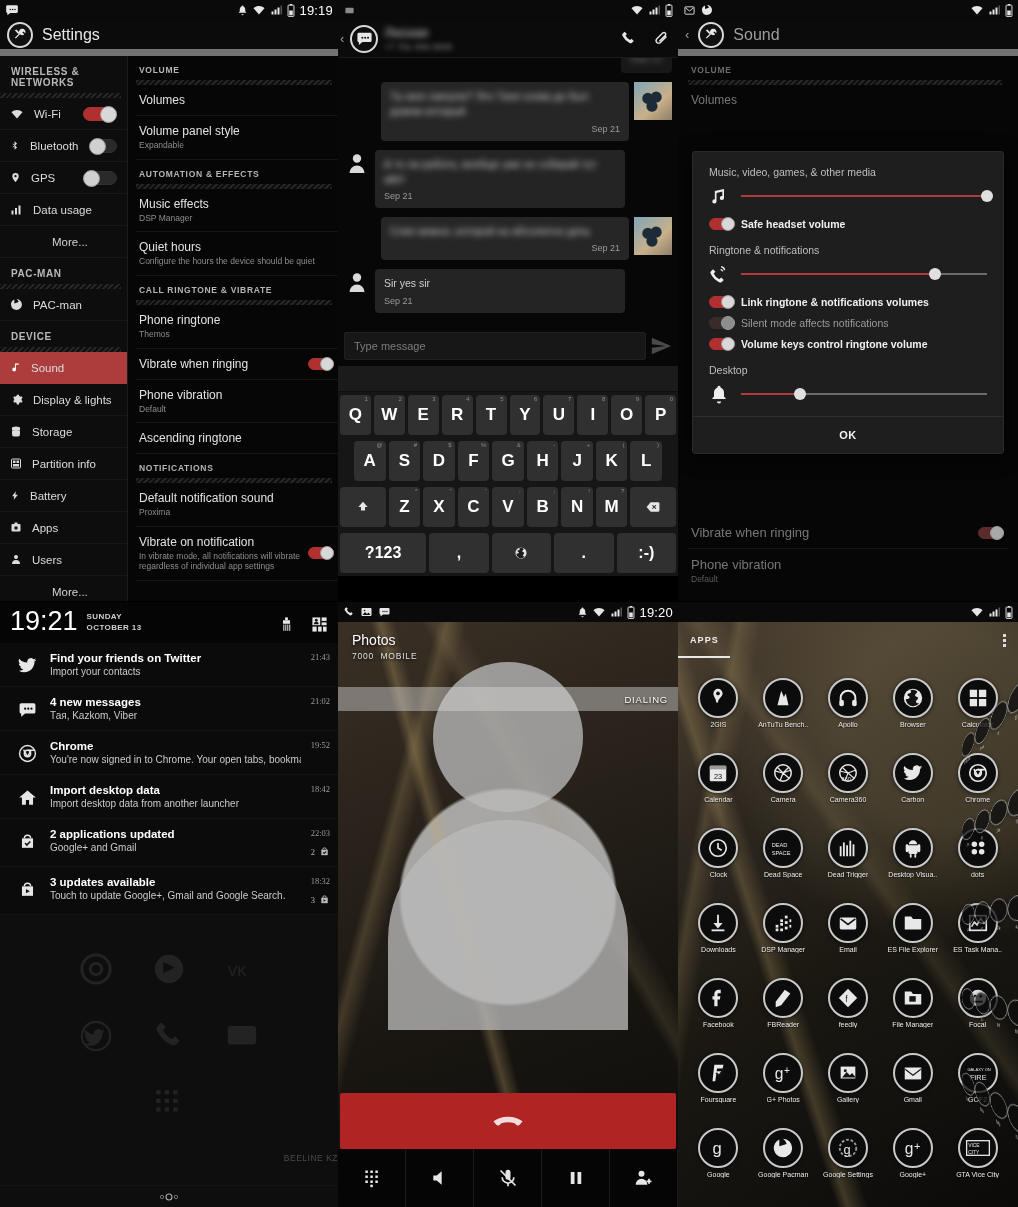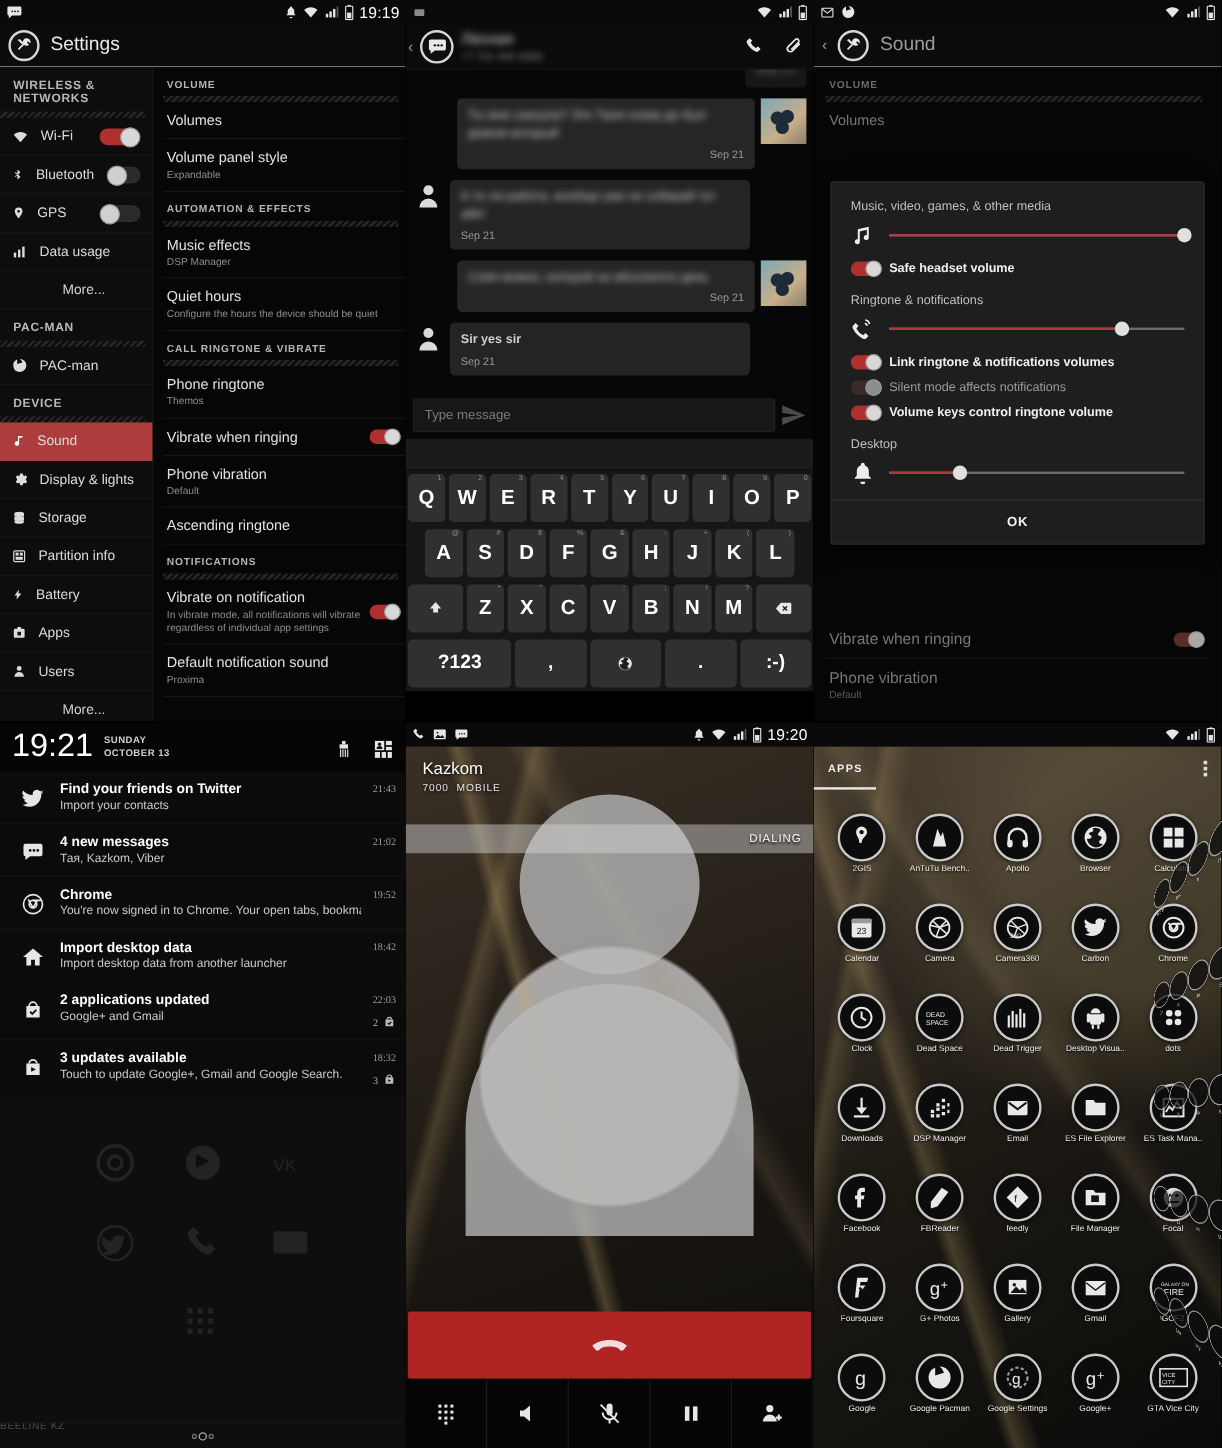--- a/index.html
+++ b/index.html
@@ -28,21 +28,21 @@
   }
   .sb-left { display: flex; align-items: center; gap: 5px; }
   .sb-right { margin-left: auto; display: flex; align-items: center; gap: 4px; }
   .sb-time { color: #fff; font-size: 13px; letter-spacing: .2px; }
   .ico { display: inline-block; fill: #e6e6e6; }
 
   
   .set-header {
     height: 36px; display: flex; align-items: center;
     padding-left: 7px; gap: 9px; background: #0b0b0b;
-    border-bottom: 1px solid #737373;
+    border-bottom: 7px solid #737373;
   }
   .set-header .title { color: #e8e8e8; font-size: 16px; }
   .logo-circle {
     width: 26px; height: 26px; border-radius: 50%;
     border: 2px solid #d8d8d8; display: flex;
     align-items: center; justify-content: center;
     background: #111;
   }
   .set-body { display: flex; height: calc(602px - 20px - 37px); }
   .set-left {
@@ -112,21 +112,21 @@
   .hdr-actions { margin-left: auto; display: flex; gap: 16px; align-items: center;}
   .thread { padding: 4px 6px; background: #070707; height: 268px; overflow: hidden;}
   .bubble-row { display: flex; align-items: flex-start; gap: 5px; margin-bottom: 9px; }
   .bubble-row.out { justify-content: flex-end; }
   .bubble {
     background: #242424; border-radius: 4px; padding: 7px 9px;
     max-width: 250px; position: relative;
   }
   .bubble.out { background: #262626; }
   .bubble .btext { filter: blur(3px); color: #cfcfcf; font-size: 10.5px; line-height: 1.45; }
-  .bubble .btext.clear { filter: none; font-weight: bold; }
+  .bubble .btext.clear { filter: none; }
   .bubble .bdate { color: #9a9a9a; font-size: 9px; margin-top: 4px; }
   .bubble .bdate.right { text-align: right; }
   .thumb {
     width: 38px; height: 38px; flex: 0 0 38px;
     background: linear-gradient(140deg,#7fa6b8,#c8b089 60%,#8d7f6a);
     position: relative; overflow: hidden;
   }
   .thumb::after{
     content:""; position:absolute; inset:6px;
     background:
@@ -212,21 +212,21 @@
   .notif .ntime { color: #9b9b9b; font-size: 8.5px; }
   .notif .ncount { color: #b6b6b6; font-size: 8.5px; margin-top: 8px;
                    display:flex; align-items:center; gap:4px; justify-content:flex-end;}
   .home-wall { position: relative; flex: 1; background: #0e0e0e; }
   .home-icons {
     position: absolute; inset: 0; display: grid;
     grid-template-columns: repeat(3, 1fr); grid-template-rows: repeat(3, 1fr);
     place-items: center; padding: 20px 60px 70px 60px; opacity: .085;
   }
   .home-icons .hi { width: 34px; height: 34px; }
-  .carrier { position: absolute; bottom: 14px; width: 100%; text-align: left;
+  .carrier { position: absolute; bottom: 44px; width: 100%; text-align: right;
              color: #4a4a4a; font-size: 8.5px; letter-spacing: .5px; margin-top: 32px; }
   .navdots { position: absolute; bottom: 0; width: 100%; height: 22px;
              border-top: 1px solid #151515; display: flex;
              align-items: center; justify-content: center; gap: 3px; color:#6a6a6a; }
 
   
   .call-wall {
     position: absolute; inset: 20px 0 0 0;
     background:
       radial-gradient(circle at 50% 47%, rgba(190,190,190,.85) 0 30%, rgba(150,150,150,0) 31%),
@@ -529,33 +529,33 @@
         </div>
         <div class="pref">
           <div class="ptxt">
               <div class="ptitle">Ascending ringtone</div>
             </div>
         </div>
 
         <div class="sec-label">NOTIFICATIONS</div>
         <div class="hatch"></div>
         <div class="pref">
+          <div class="ptxt">
+            <div class="ptitle">Default notification sound</div>
+            <div class="psub">Proxima</div>
+          </div>
+        </div>
+        <div class="pref">
           <div class="ptxt" style="max-width:175px">
             <div class="ptitle">Vibrate on notification</div>
             <div class="psub">In vibrate mode, all notifications will vibrate regardless of individual app settings</div>
           </div>
           <span class="switch on small">
               <i class="knob"></i>
             </span>
-        </div>
-        <div class="pref">
-          <div class="ptxt">
-            <div class="ptitle">Default notification sound</div>
-            <div class="psub">Proxima</div>
-          </div>
         </div>
       </div>
     </div>
   </div>
 
   <div class="panel">
     <div class="statusbar">
       <div class="sb-left">
         <svg class="ico" width="13" height="11" viewBox="0 0 24 24">
             <rect x="3" y="6" width="18" height="12" rx="2" fill="#8a8a8a"></rect>
@@ -1161,21 +1161,21 @@
       </div>
     </div>
 
     <div class="call-wall"></div>
     <div class="call-person">
       <div class="head"></div>
         <div class="body"></div>
     </div>
 
     <div class="call-info">
-      <div class="call-name">Kazkom</div>
+      <div class="call-name">Photos</div>
       <div class="call-num">
         <span>7000</span>&nbsp;
         <span>MOBILE</span>
       </div>
     </div>
     <div class="call-state-bar">
       <span class="call-state">DIALING</span>
     </div>
 
     <div class="end-call">

